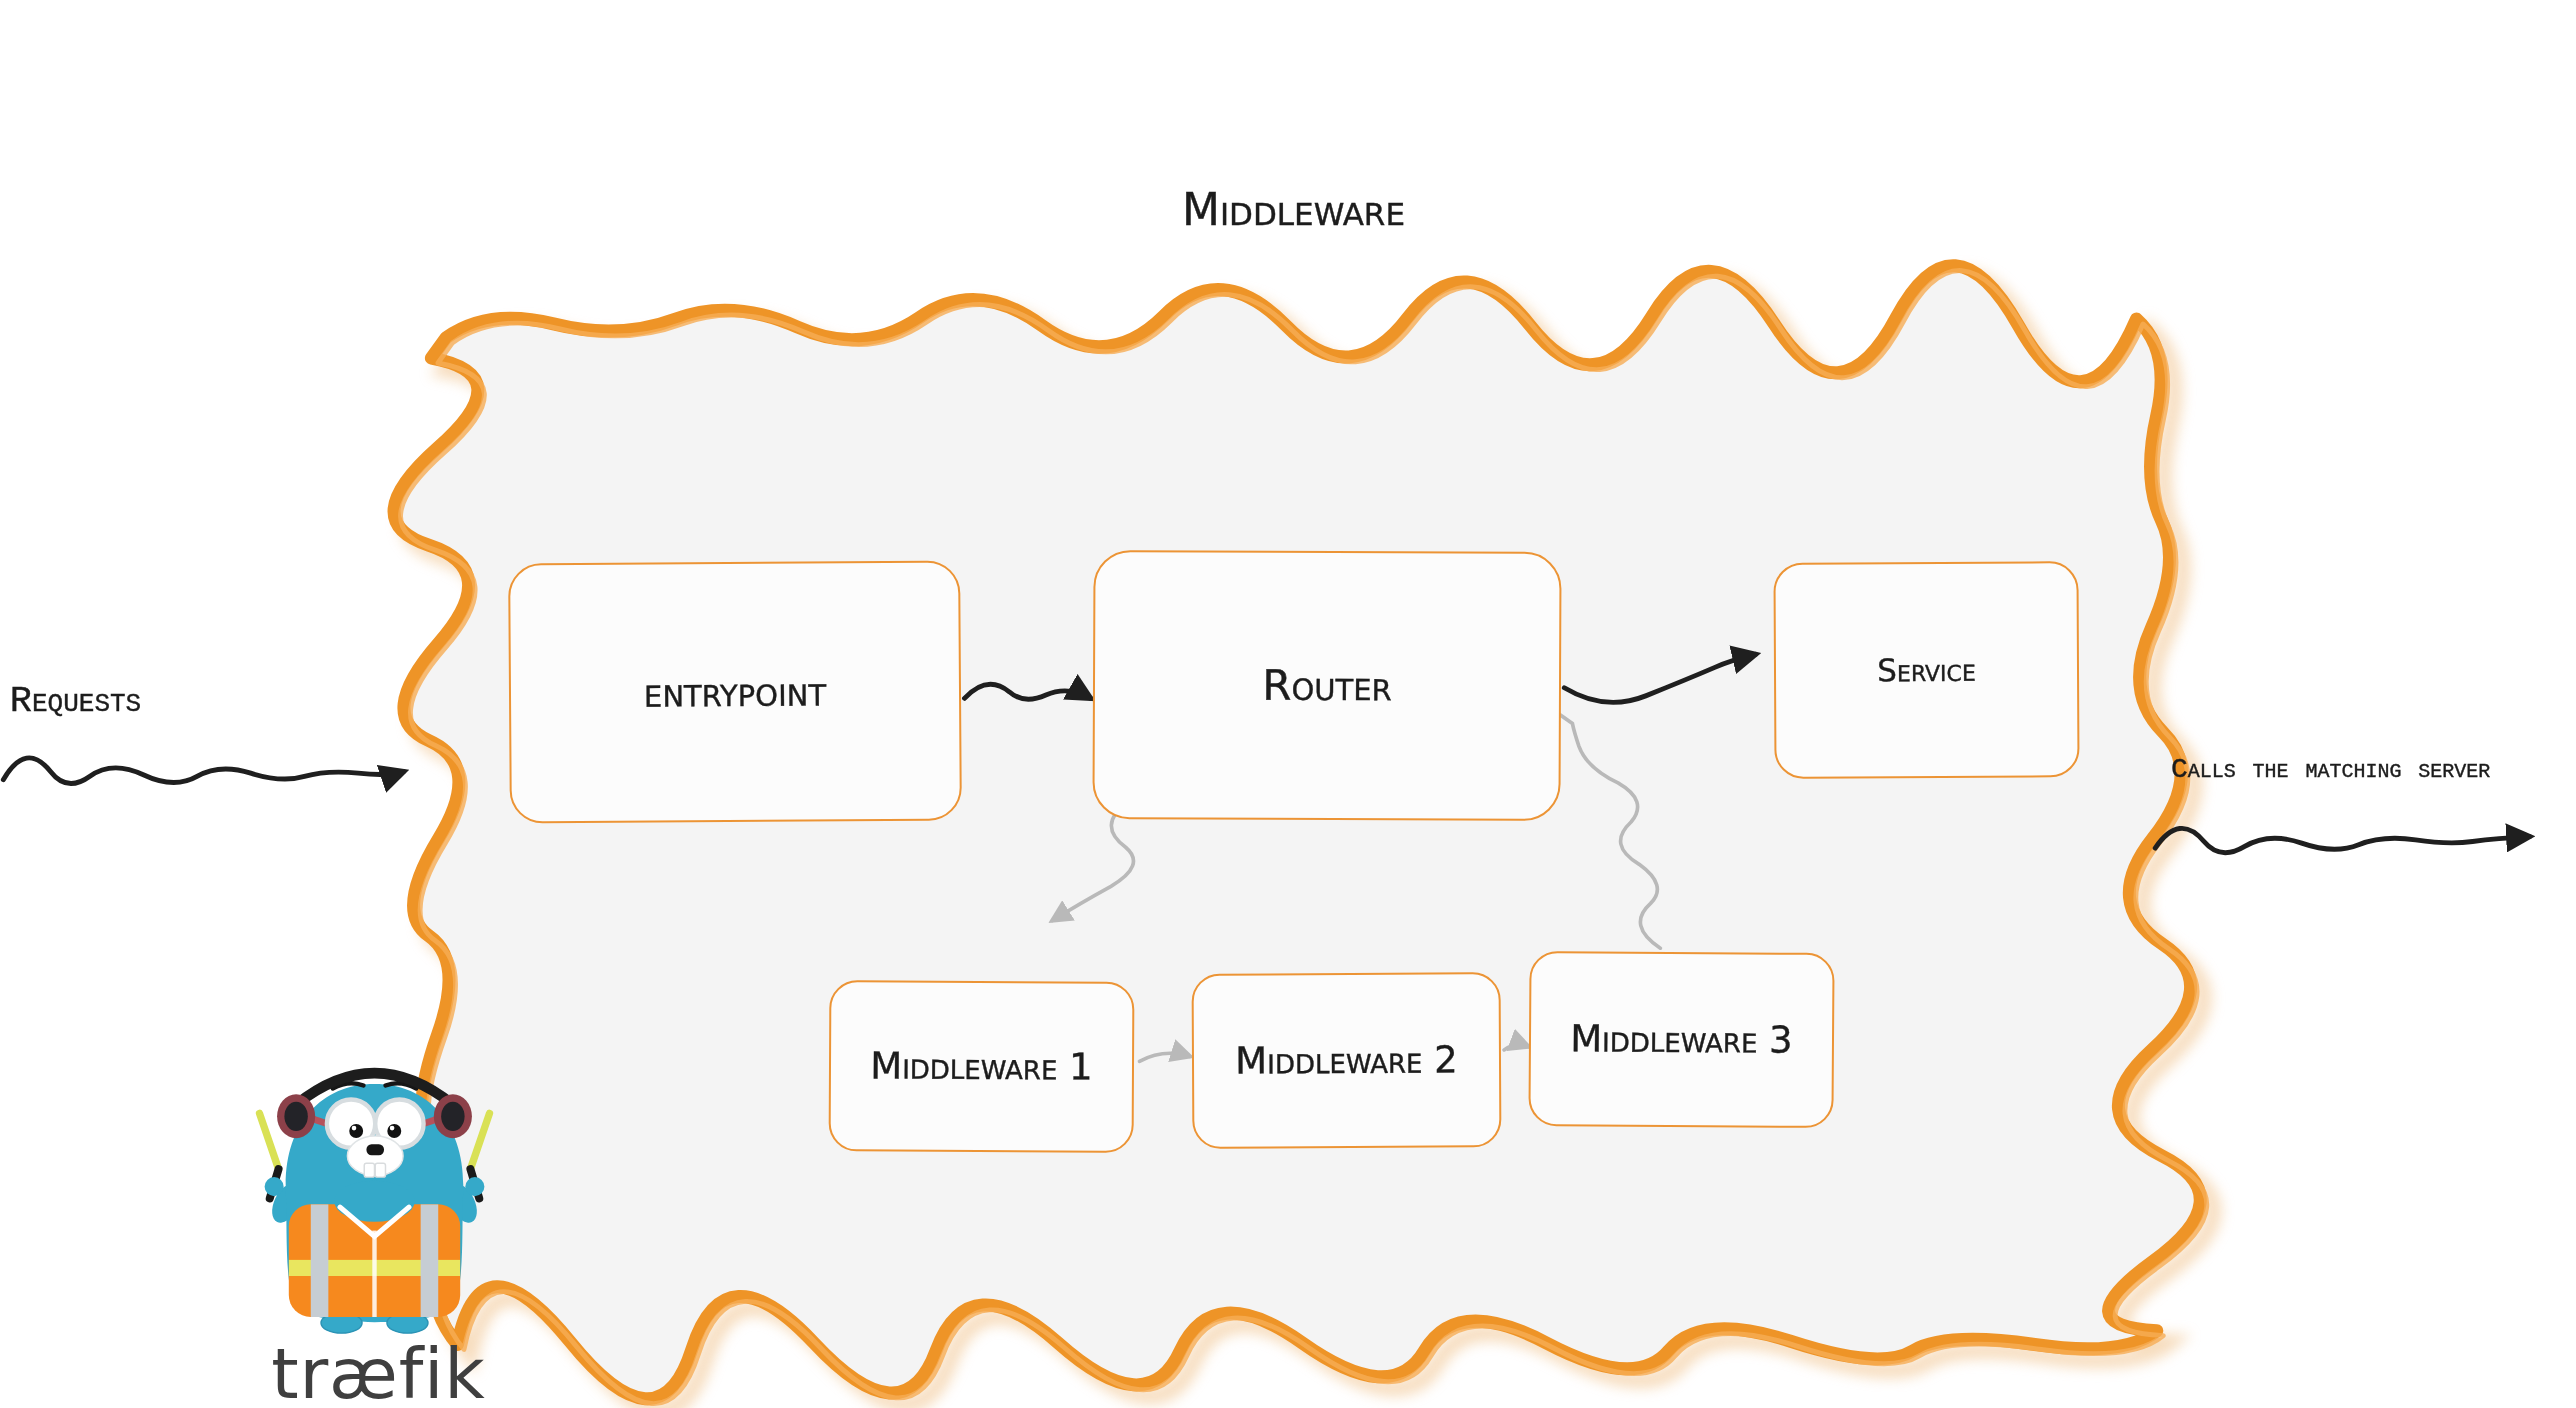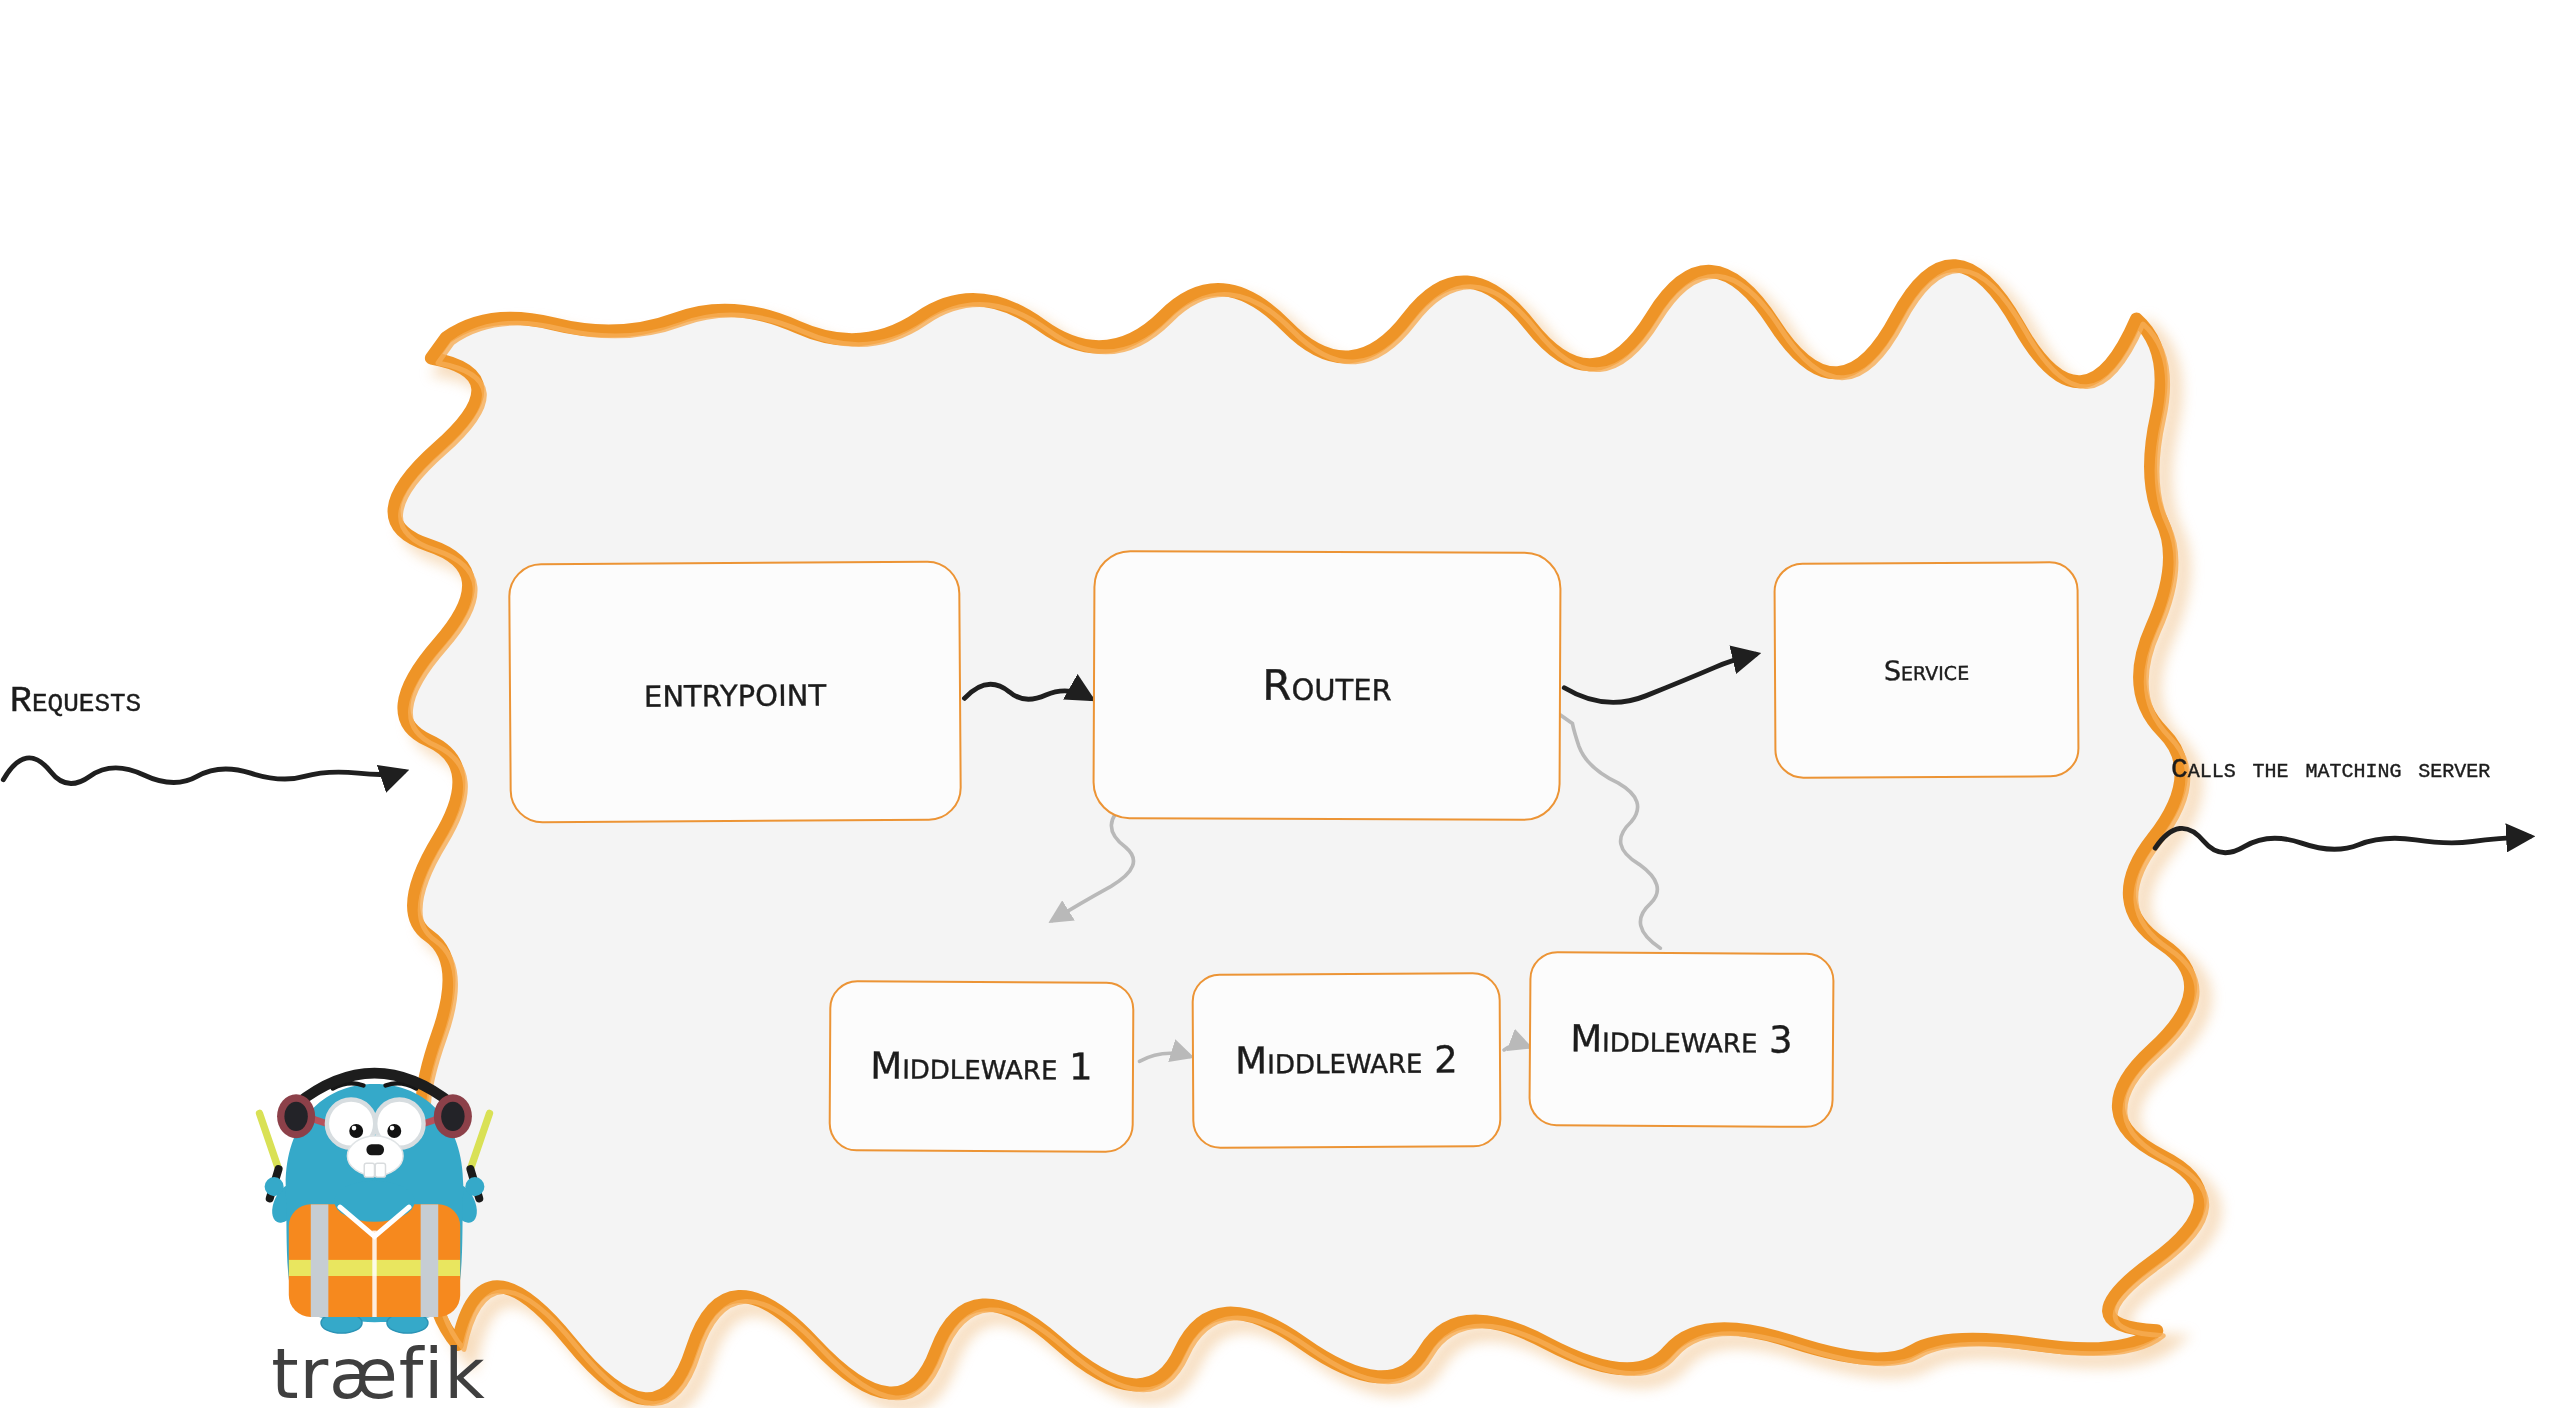--- a/index.html
+++ b/index.html
@@ -33,21 +33,21 @@
     display: flex; align-items: center; justify-content: center;
     box-sizing: border-box;
   }
   .node .label { font-size: 37px; }
 
   .node-entrypoint { left: 509px;  top: 562px;  width: 452px; height: 260px; border-radius: 33px; transform: rotate(-0.4deg); }
   .node-entrypoint .label { font-size: 41px; }
   .node-router     { left: 1093px; top: 551px;  width: 468px; height: 269px; border-radius: 37px; transform: rotate(0.25deg); }
   .node-router .label { font-size: 42px; }
   .node-service    { left: 1774px; top: 562px;  width: 305px; height: 216px; border-radius: 29px; transform: rotate(-0.3deg); }
-  .node-service .label { font-size: 27px; }
+  .node-service .label { font-size: 31px; }
   .node-mw1        { left: 829px; top: 981px; width: 305px; height: 171px; border-radius: 28px; transform: rotate(0.3deg); }
   .node-mw2        { left: 1192px; top: 973px; width: 309px; height: 175px; border-radius: 28px; transform: rotate(-0.3deg); }
   .node-mw3        { left: 1529px; top: 952px; width: 305px; height: 175px; border-radius: 28px; transform: rotate(0.4deg); }
 
   .annotation { position: absolute; z-index: 3; white-space: nowrap; font-family: Liberation Mono, monospace; }
   .requests-label { left: 9.8px; top: 680px; font-size: 37px; }
   .calls-label    { left: 2171px; top: 754px; font-size: 28px; }
 
   .gopher { position: absolute; z-index: 3; left: 240px; top: 1046px; width: 269px; height: 293px; }
   .wordmark {
@@ -99,20 +99,21 @@
     </g>
 
     <g fill="none" stroke="#1f1f1f" stroke-width="6" stroke-linecap="round">
       <path marker-end="url(#arrow-black)" d="M 4 958 q 28 -48 58 -10 q 20 26 48 6 t 66 -2 t 66 2 t 66 -4 t 66 4 t 66 -4 t 56 -2"></path>
       <path marker-end="url(#arrow-black)" d="M 1185 858 q 28 -30 55 -8 q 18 16 45 4 t 55 4"></path>
       <path marker-end="url(#arrow-black)" d="M 1922 845 q 50 30 100 10 q 50 -20 85 -35 q 20 -9 50 -16"></path>
       <path marker-end="url(#arrow-black)" d="M 2648 1042 q 30 -44 60 -8 q 20 24 50 6 t 70 -4 t 70 2 t 70 -6 t 70 2 t 70 -6"></path>
     </g>
   </svg>
 
+  <div class="title hand">Middleware</div>
 
   <div class="node node-entrypoint">
     <span class="label hand">entrypoint</span>
   </div>
   <div class="node node-router">
     <span class="label hand">Router</span>
   </div>
   <div class="node node-service">
     <span class="label hand">Service</span>
   </div>

